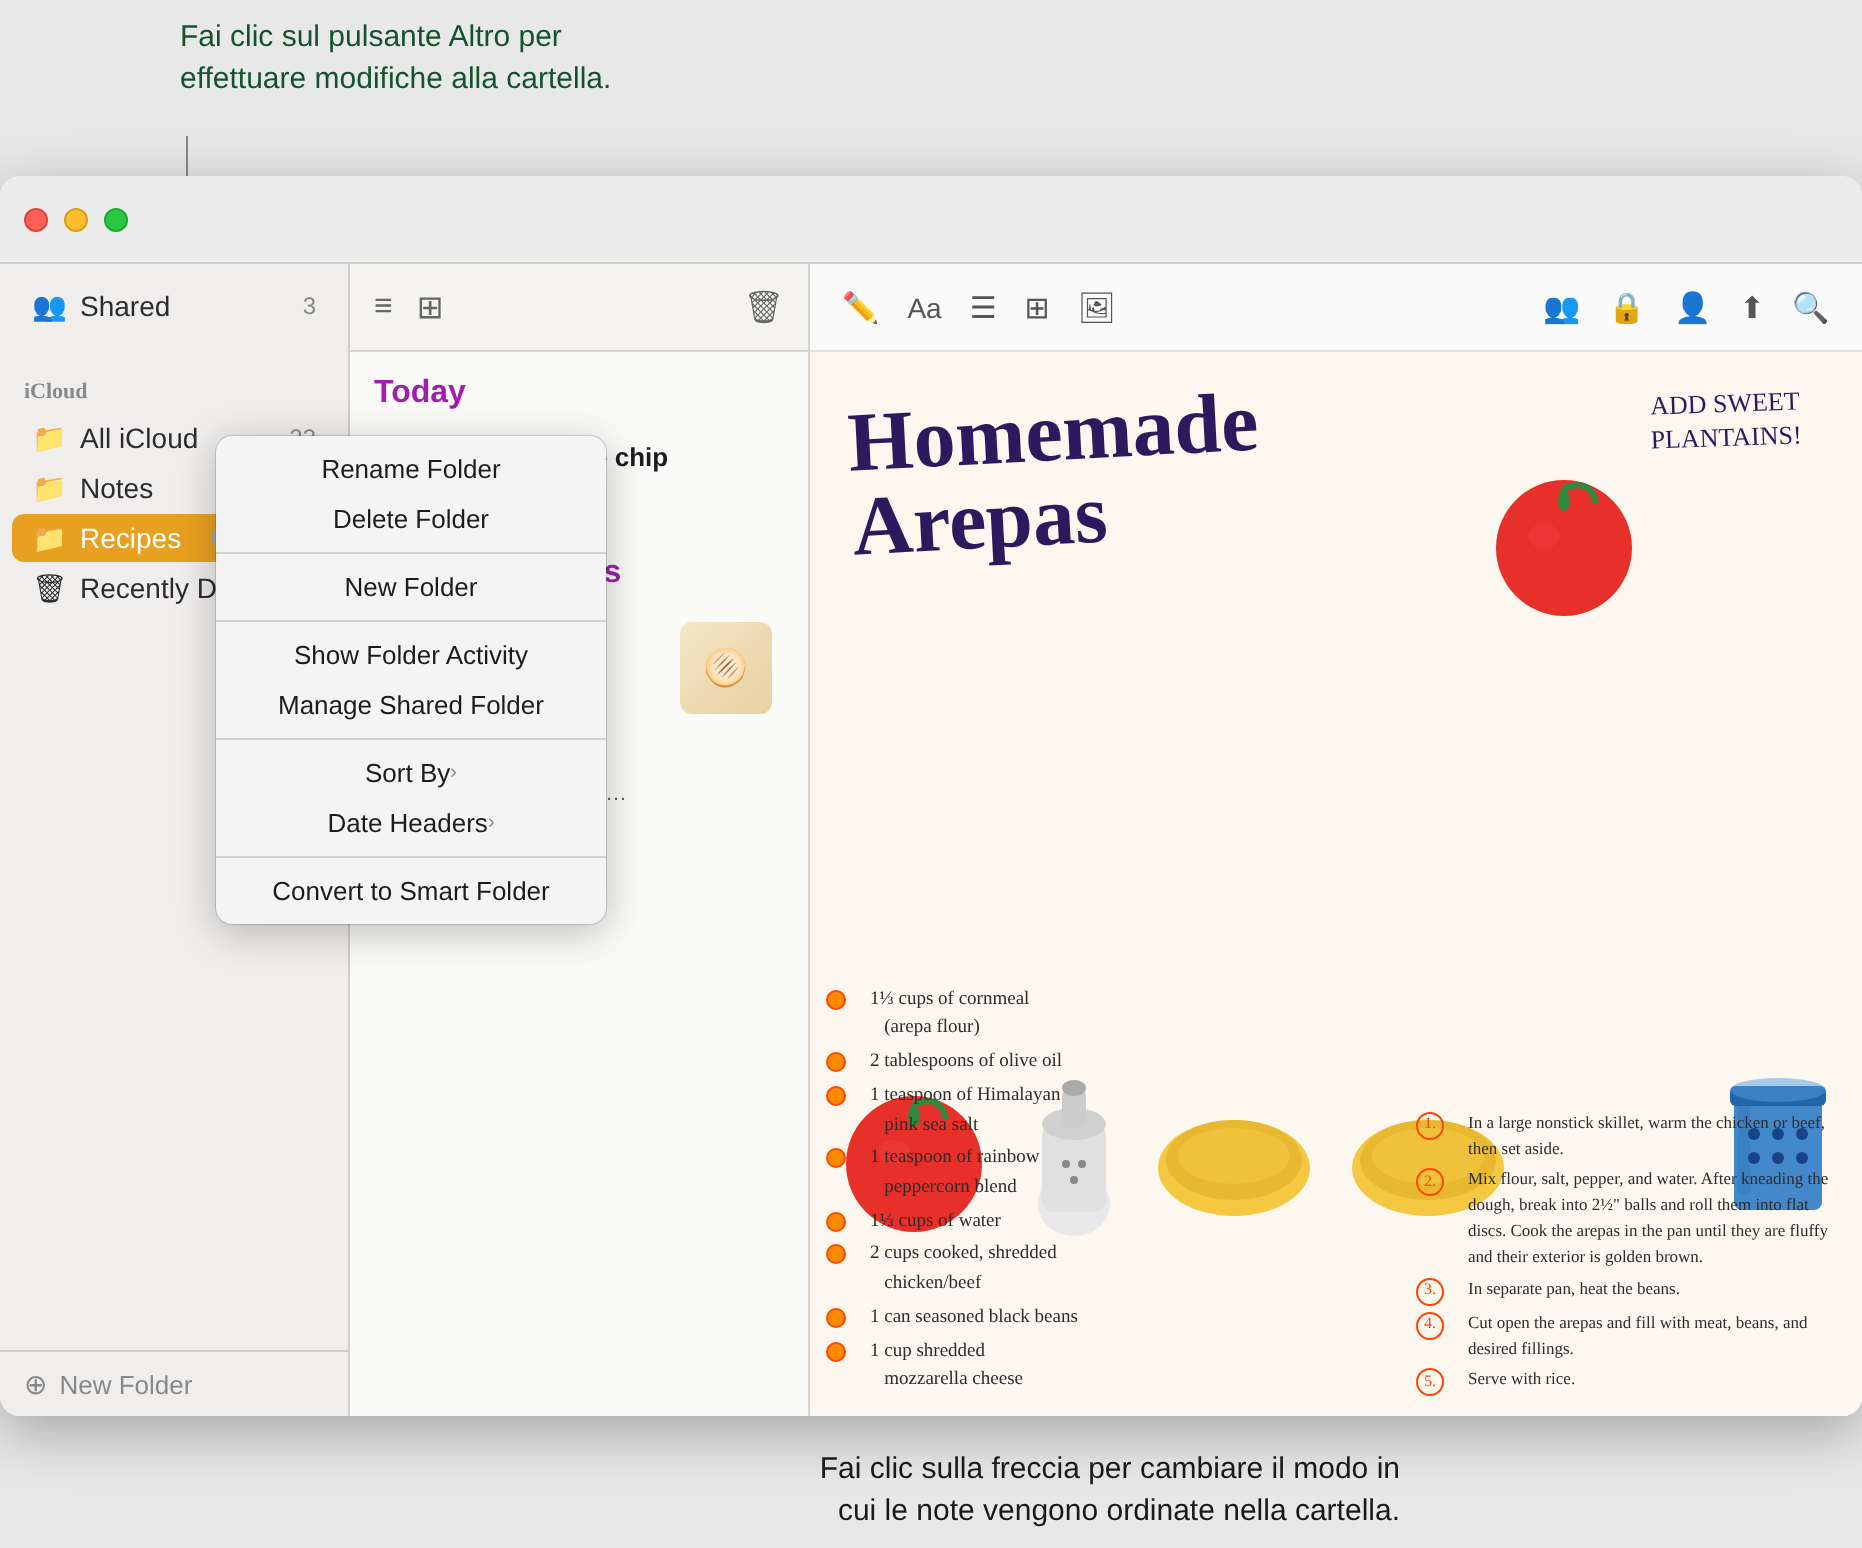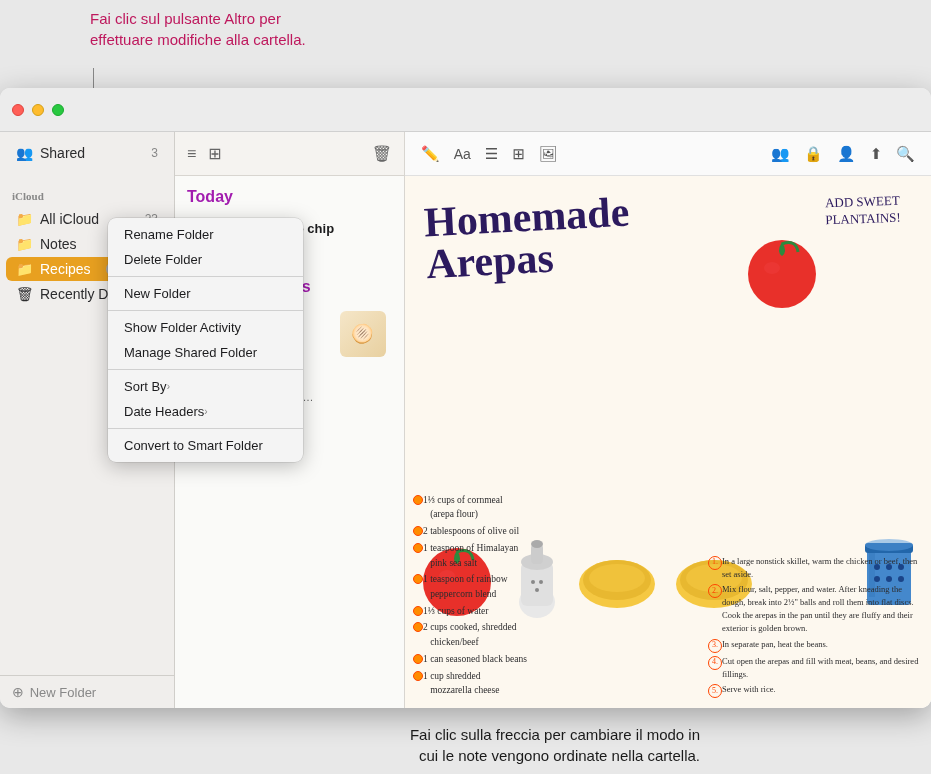--- a/index.html
+++ b/index.html
@@ -12,21 +12,21 @@
       position: relative;
     }
 
     .annotation-top {
       position: absolute;
       top: 8px;
       left: 90px;
       width: 340px;
       font-size: 15px;
       line-height: 1.4;
-      color: #be185d;
+      color: #14532d;
       text-align: left;
     }
 
     .annotation-bottom {
       position: absolute;
       bottom: 8px;
       left: 200px;
       width: 500px;
       font-size: 15px;
       line-height: 1.4;
@@ -253,21 +253,21 @@
       padding: 4px 0;
       font-size: 13px;
     }
 
     .menu-item {
       padding: 5px 16px;
       cursor: pointer;
       color: #1c1c1e;
       display: flex;
       align-items: center;
-      justify-content: flex-start;
+      justify-content: center;
     }
 
     .menu-separator {
       height: 1px;
       background: #d0d0d0;
       margin: 4px 0;
     }
 
     .menu-arrow {
       font-size: 10px;
@@ -333,21 +333,21 @@
       font-size: 13px;
       color: #2c1a5e;
       line-height: 1.3;
       text-align: center;
       transform: rotate(-2deg);
     }
 
     .recipe-line {
       display: flex;
       align-items: flex-start;
-      gap: 0;
+      gap: 12px;
       margin-bottom: 2px;
     }
 
     .bullet-circle {
       width: 10px;
       height: 10px;
       border-radius: 50%;
       border: 1.5px solid #ff4500;
       background: #ff8c00;
       flex-shrink: 0;

